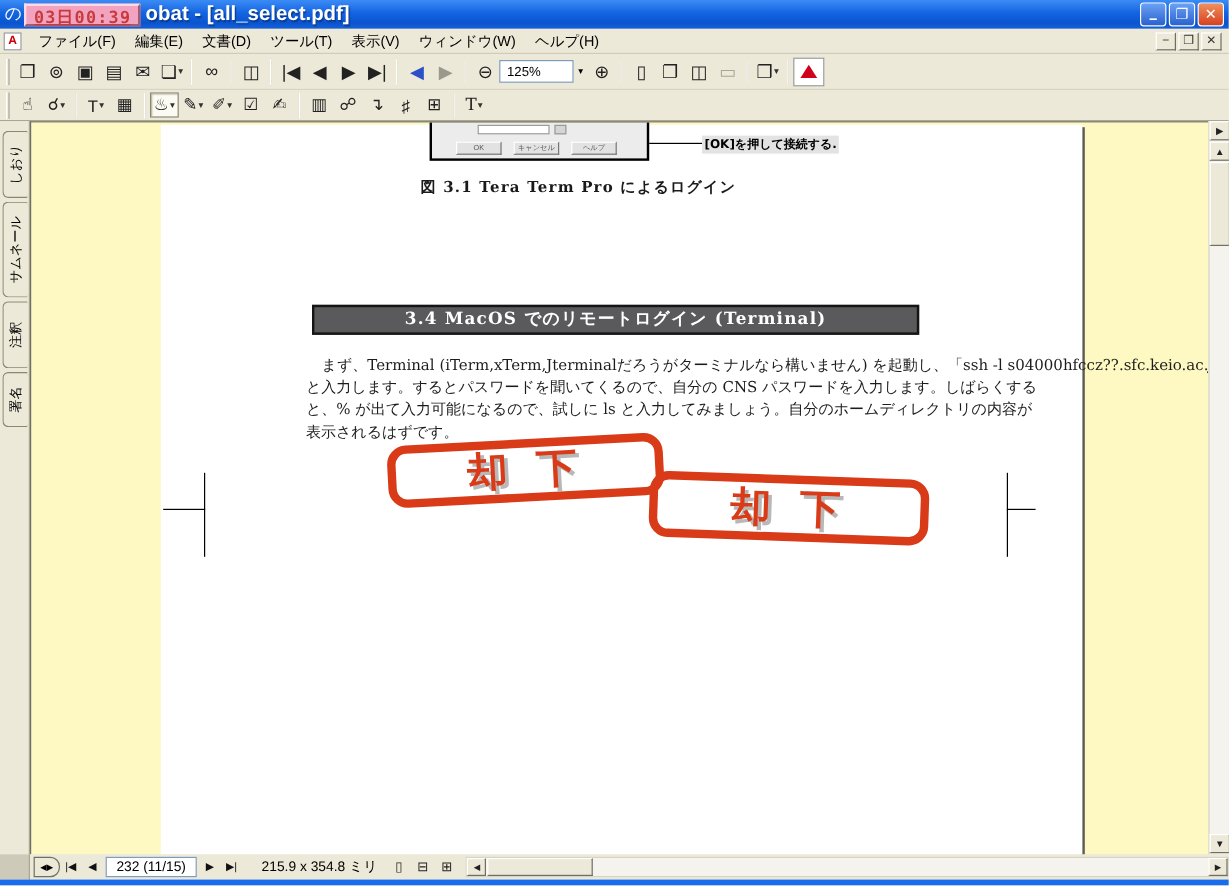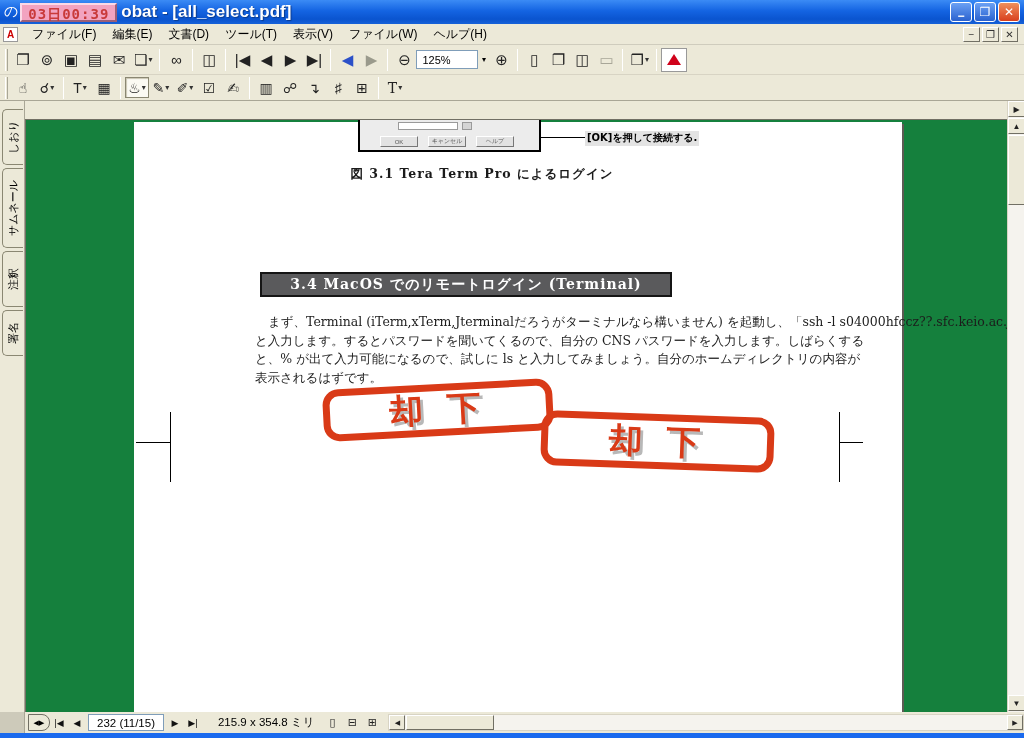--- a/index.html
+++ b/index.html
@@ -9,21 +9,21 @@
 
   
   .titlebar { position:absolute; left:0; top:0; width:1024px; height:24px;
     background:linear-gradient(180deg,#3b8bf5 0%,#1464e2 45%,#0a54cf 80%,#1661d8 100%);
     display:flex; align-items:center; color:#fff; }
   .title-prefix { font-size:14px; color:#fff; margin:0 2px 0 4px; }
   .timestamp-box { height:19px; margin-top:0; padding:1px 6px; background:#f2a3c0;
     border-top:2px solid #fbd9e6; border-left:2px solid #fbd9e6;
     border-right:2px solid #9c5f77; border-bottom:2px solid #9c5f77;
     color:#c93a3a; font-weight:bold; font-size:14px; letter-spacing:1px;
-    font-family:"DejaVu Sans Mono",monospace; }
+    font-family:"DejaVu Sans Mono",monospace;text-decoration:underline; }
   .titletext { font-weight:bold; font-size:17px; margin-left:4px;
     text-shadow:1px 1px 1px #0a3a8c; }
   .winbtns { margin-left:auto; display:flex; gap:2px; padding-right:4px; }
   .winbtn { width:22px; height:20px; border-radius:3px; color:#fff; font-size:12px;
     display:flex; align-items:center; justify-content:center;
     border:1px solid #fff; font-weight:bold; }
   .winbtn.min,.winbtn.restore { background:linear-gradient(180deg,#6ba1f4,#2a62cf); }
   .winbtn.close { background:linear-gradient(180deg,#f0905c,#d8401e); }
   .winbtn.min span { margin-top:8px; }
 
@@ -71,22 +71,22 @@
   
   .main { position:absolute; left:0; top:101px; width:1024px; height:611px;
     display:flex; }
   .tabstrip { width:25px; background:#ece9d8; border-right:1px solid #a9a696;
     position:relative; }
   .vtab { position:absolute; left:2px; width:21px; background:#ece9d8;
     border:1px solid #8a8772; border-right:none; border-radius:5px 0 0 5px; }
   .vtab span { position:absolute; left:50%; top:50%;
     transform:translate(-50%,-50%) rotate(-90deg); white-space:nowrap;
     font-size:11px; color:#000; }
-  .docarea { flex:1; position:relative; background:#15803d; overflow:hidden;
-    border-left:1px solid #716f64; border-top:1px solid #716f64;margin-top:18px; }
+  .docarea { flex:1; position:relative; background:#fef9c3; overflow:hidden;
+    border-left:1px solid #716f64; border-top:1px solid #716f64; }
   .page { position:absolute; left:108px; top:2px; width:768px; height:640px;
     background:#fff; box-shadow:2px 2px 0 #5c5b54; }
 
   
   .dlg { position:absolute; left:224px; top:-4px; width:183px; height:34px;
     border:2px solid #000; background:#ececec; }
   .dlg-field { position:absolute; left:38px; top:2px; width:60px; height:8px;
     background:#fff; border:1px solid #9a9a9a; }
   .dlg-combo { position:absolute; left:102px; top:2px; width:10px; height:8px;
     background:#d5d5d5; border:1px solid #9a9a9a; }
@@ -102,21 +102,21 @@
     font-size:10px; font-weight:bold; color:#000; padding:0 2px 1px 2px;
     white-space:nowrap; font-family:"DejaVu Sans",sans-serif; }
   .caption { position:absolute; left:0; top:44px; width:696px; text-align:center;
     font-size:12.5px; color:#1a1a1a; font-family:"DejaVu Serif",serif;
     font-weight:bold; letter-spacing:1px; }
   .para { position:absolute; font-size:12.5px; line-height:19px; color:#1c1c1c;
     font-family:"DejaVu Serif",serif; white-space:nowrap; }
   .p1 { left:124px; top:75px; }
   .p2 { left:121px; top:191px; line-height:18.5px; }
   .indent { padding-left:13px; }
-  .secbar { position:absolute; left:126px; top:150px; width:412px; height:25px;
+  .secbar { position:absolute; left:126px; top:150px; width:506px; height:25px;
     background:#5a5a5c; border:2px solid #151515; color:#fff; text-align:center;
     font-size:14px; font-weight:bold; font-family:"DejaVu Serif",serif;
     line-height:21px; letter-spacing:1px; }
   .stamp { position:absolute; border:7px solid #d93a17; border-radius:16px;
     display:flex; align-items:center; justify-content:center;
     color:#d93a17; font-weight:bold; font-size:34px; letter-spacing:6px;
     text-shadow:3px 3px 0 rgba(160,160,160,0.75);
     font-family:"DejaVu Sans",sans-serif; background:transparent; }
   .stamp1 { left:189px; top:262px; width:230px; height:52px; transform:rotate(-3deg); }
   .stamp2 { left:407px; top:292px; width:233px; height:55px; transform:rotate(2deg); }
@@ -180,21 +180,21 @@
     </span>
   </div>
 
   <div class="menubar">
     <span class="acro-icon">A</span>
     <span class="menuitem">ファイル(F)</span>
     <span class="menuitem">編集(E)</span>
     <span class="menuitem">文書(D)</span>
     <span class="menuitem">ツール(T)</span>
     <span class="menuitem">表示(V)</span>
-    <span class="menuitem">ファイル(W)</span>
+    <span class="menuitem">ウィンドウ(W)</span>
     <span class="menuitem">ヘルプ(H)</span>
     <span class="mdibtns">
       <span class="mdibtn">−</span>
       <span class="mdibtn">❐</span>
       <span class="mdibtn">✕</span>
     </span>
   </div>
 
   <div class="toolbar tb1">
     <span class="grip"></span>

